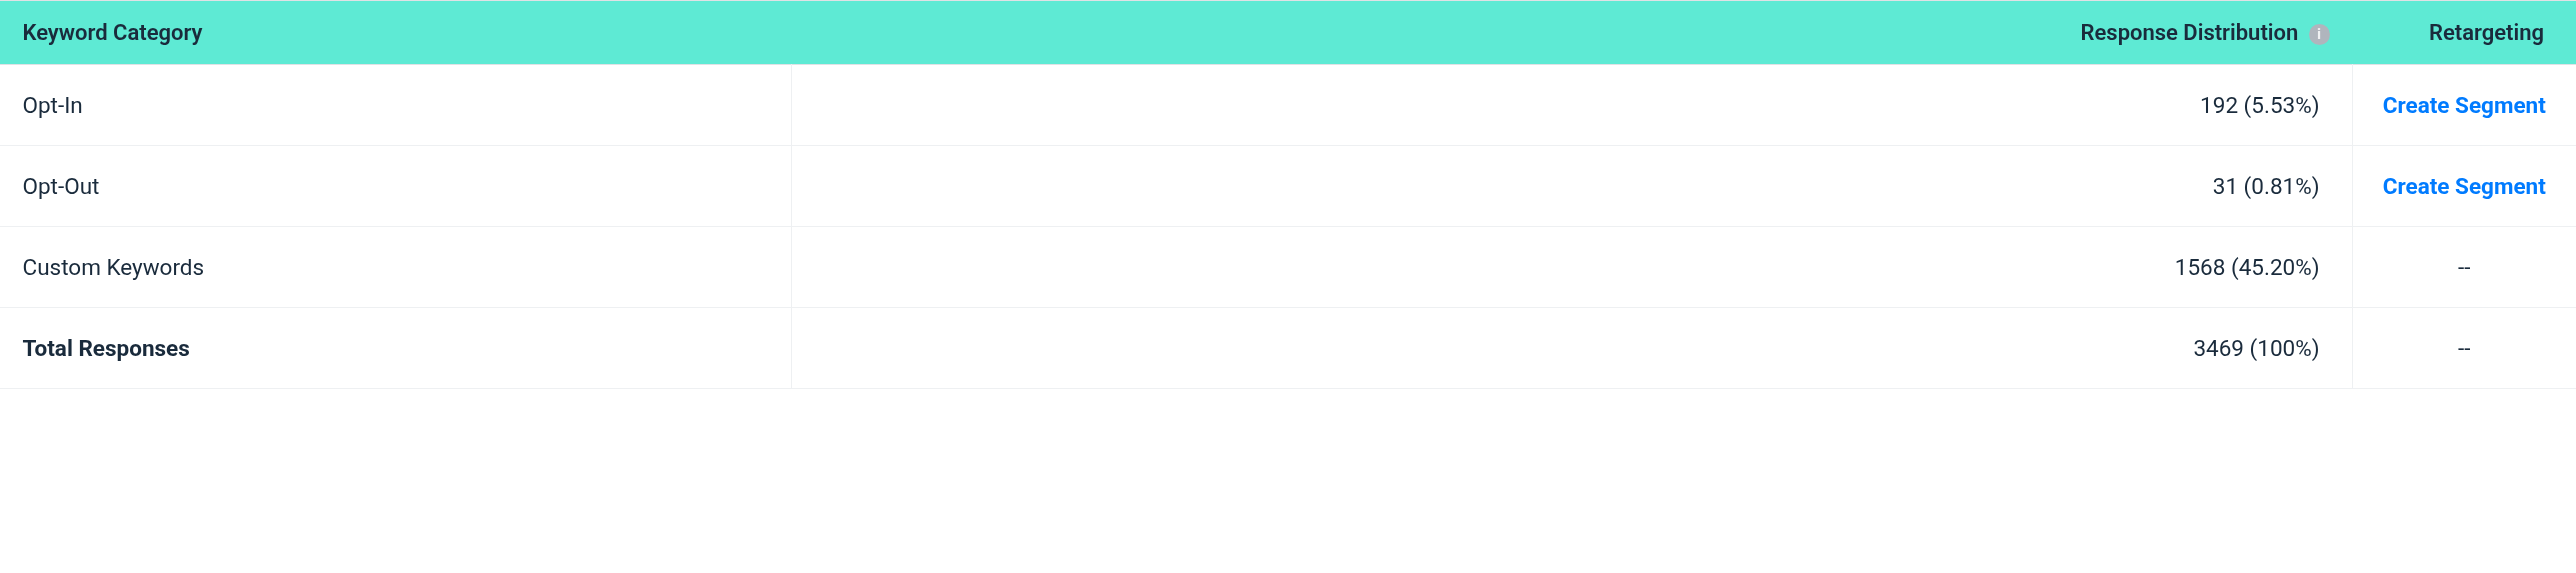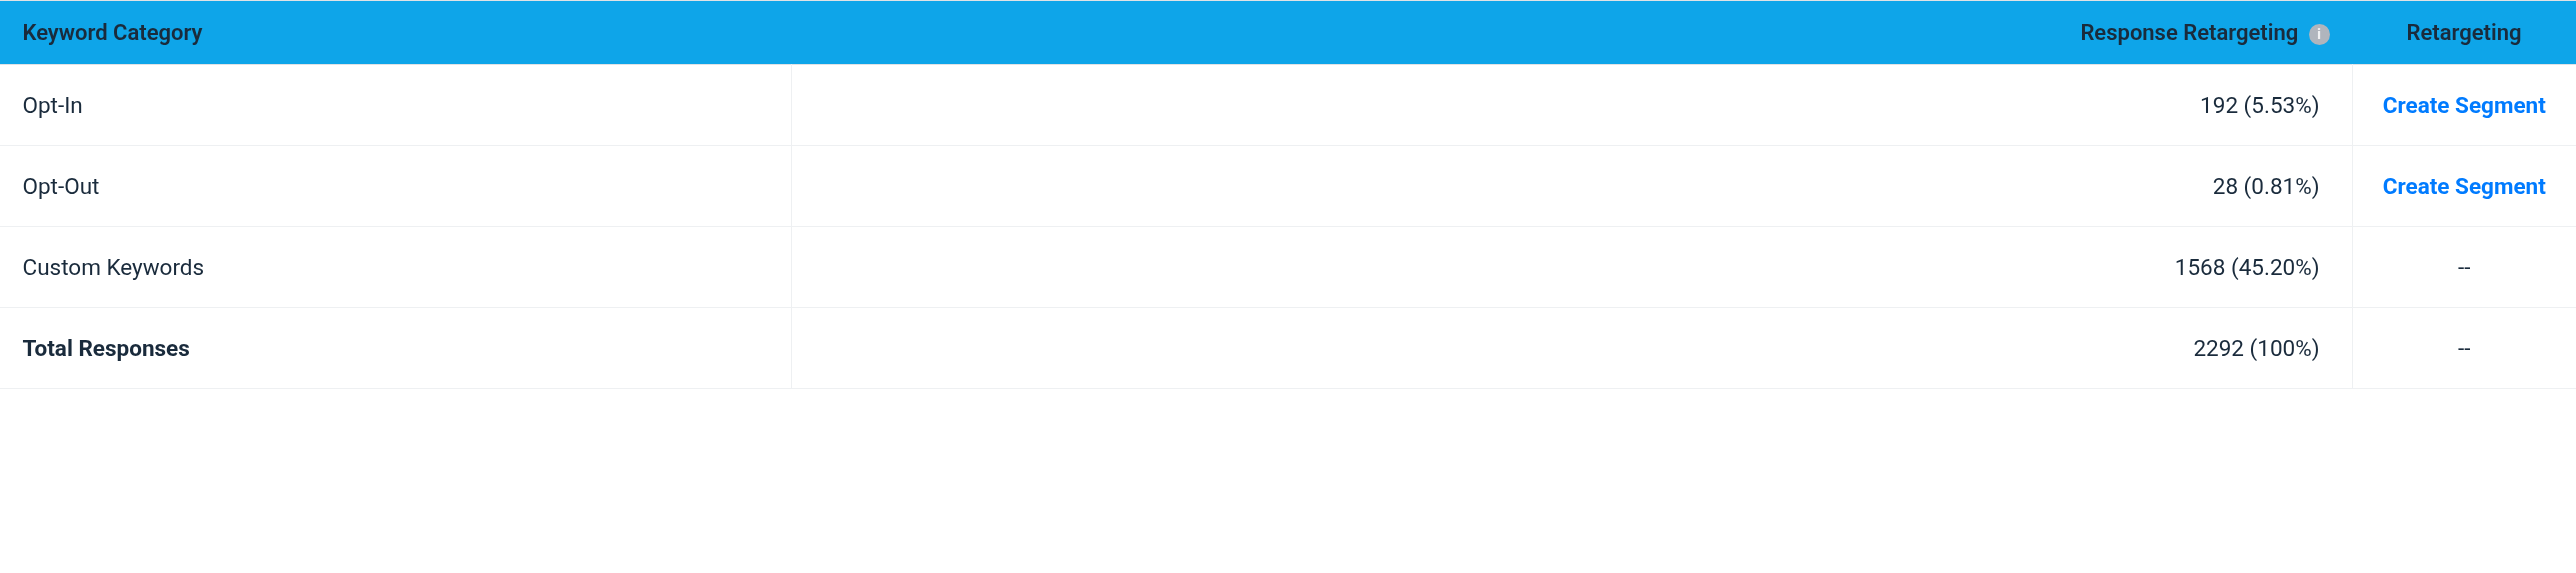--- a/index.html
+++ b/index.html
@@ -11,38 +11,38 @@
       font-family: -apple-system, BlinkMacSystemFont, "Segoe UI", Roboto, Helvetica, Arial, sans-serif;
       font-size: 22.5px;
       color: #1a2b3c;
       background: #ffffff;
     }
     .table {
       width: 100%;
       border-collapse: collapse;
     }
     .header-row {
-      background: #0ea5e9;
+      background: #5eead4;
       border-top: 0.8px solid #e0e2e5;
       border-bottom: 0.8px solid #e0e2e5;
       padding-left: 9px;
     }
     .header-cell {
       padding: 19px 22.5px;
       font-weight: 600;
       font-size: 22px;
       text-align: left;
       color: #1a2b3c;
     }
     .header-cell.dist {
       text-align: right;
       white-space: nowrap;
     }
     .header-cell.retarget {
-      text-align: center;
+      text-align: right;
       padding-left: 32px;
       padding-right: 32px;
     }
     .info-icon {
       display: inline-flex;
       align-items: center;
       justify-content: center;
       width: 21px;
       height: 21px;
       border-radius: 50%;
@@ -103,42 +103,42 @@
     }
   </style>
 </head>
 <body>
 
 <table class="table">
   <thead>
     <tr class="header-row">
       <th class="header-cell category">Keyword Category</th>
       <th class="header-cell dist">
-        <span>Response Retargeting</span>
+        <span>Response Distribution</span>
         <span class="info-icon">i</span>
       </th>
       <th class="header-cell retarget">Retargeting</th>
     </tr>
   </thead>
   <tbody id="tbody">
   <tr class="data-row">
         <td class="cell category">Opt-In</td>
         <td class="cell dist">192 (5.53%)</td>
         <td class="cell retarget"><span class="link">Create Segment</span></td>
       </tr>
       <tr class="data-row">
         <td class="cell category">Opt-Out</td>
-        <td class="cell dist">28 (0.81%)</td>
+        <td class="cell dist">31 (0.81%)</td>
         <td class="cell retarget"><span class="link">Create Segment</span></td>
       </tr>
       <tr class="data-row">
         <td class="cell category">Custom Keywords</td>
         <td class="cell dist">1568 (45.20%)</td>
         <td class="cell retarget"><span class="dash">--</span></td>
       </tr>
       <tr class="data-row total-row">
         <td class="cell category">Total Responses</td>
-        <td class="cell dist">2292 (100%)</td>
+        <td class="cell dist">3469 (100%)</td>
         <td class="cell retarget"><span class="dash">--</span></td>
       </tr>
     </tbody>
 </table>
 
 
 </body></html>

